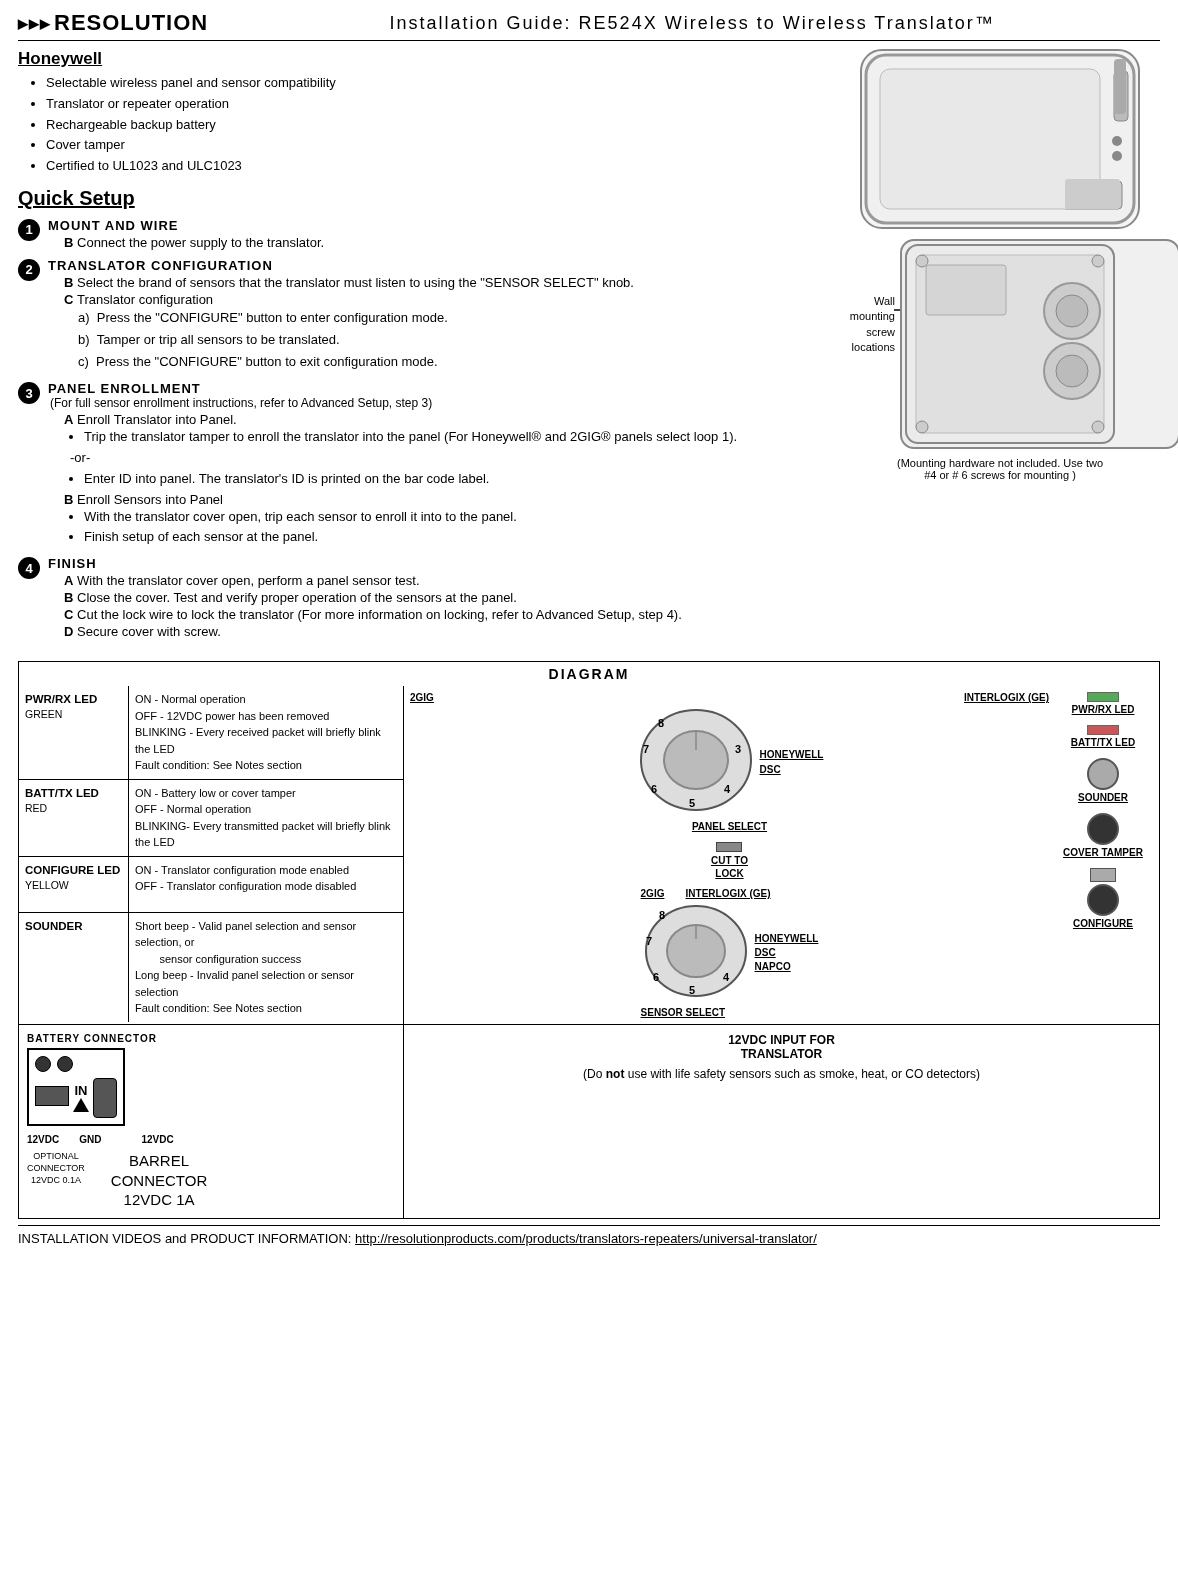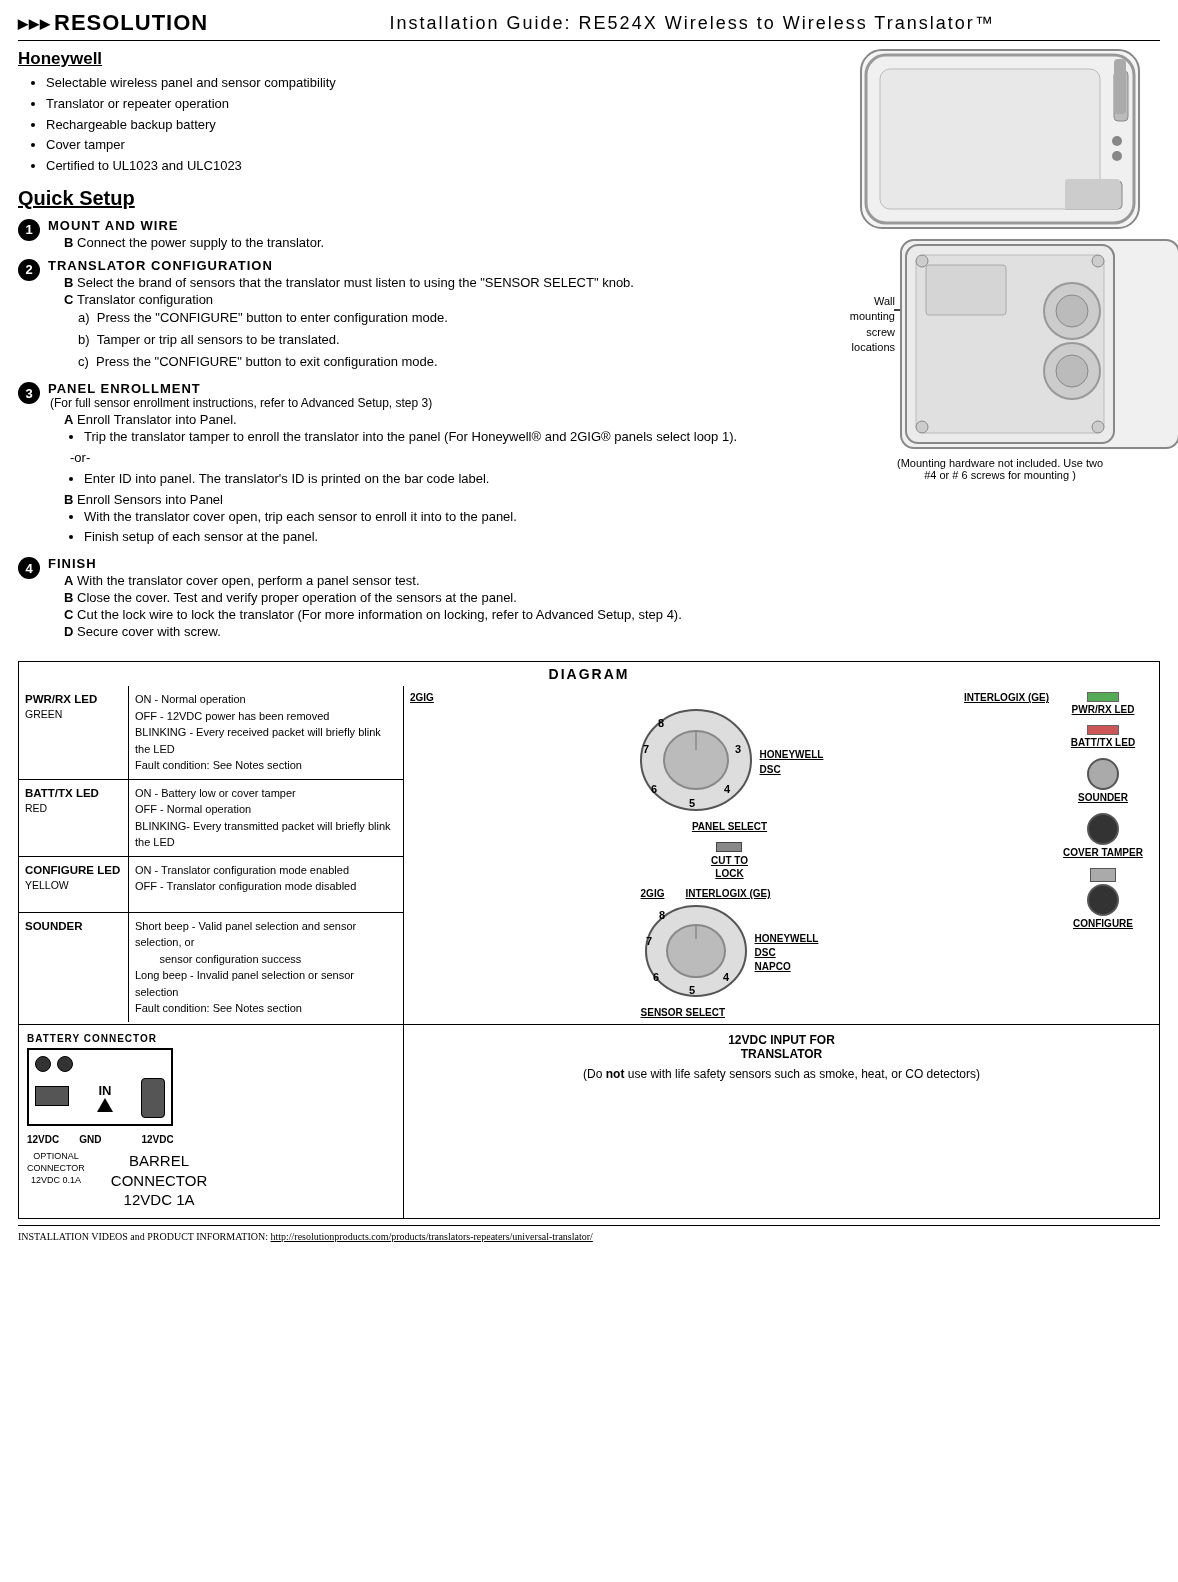--- a/index.html
+++ b/index.html
@@ -303,23 +303,22 @@
     }
     .optional-labels {
       display: flex;
       gap: 6px;
       font-size: 9px;
       margin-top: 6px;
     }
     .footer-bar {
       border-top: 1px solid #000;
       padding: 5px 0 3px 0;
-      font-size: 10px;
+      font-size: 13px;
       margin-top: 6px;
-      font-family: Liberation Serif, serif;
     }
     .footer-bar a { color: #000; }
     
     .diag-right-inner {
       display: flex;
       width: 100%;
       gap: 4px;
     }
     .diag-center {
       flex: 1;
@@ -613,21 +612,21 @@
   </div>
 
   <div class="battery-section">
     <div class="battery-left">
       <div class="battery-label">BATTERY CONNECTOR</div>
       <div class="battery-box">
         <div style="display:flex; gap:6px; align-items:center; margin-bottom:6px;">
           <div class="connector-circle"></div>
           <div class="connector-circle"></div>
         </div>
-        <div style="display:flex; align-items:center; gap:28px;">
+        <div style="display:flex; align-items:center; gap:4px;">
           <div>
             <div style="display:flex; gap:4px; margin-bottom:4px;">
               <div class="connector-rect"></div>
             </div>
           </div>
           <div class="in-arrow">
             <div style="font-size:13px; font-weight:bold;">IN</div>
             <div class="arrow-up"></div>
           </div>
           <div class="barrel-connector"></div>

